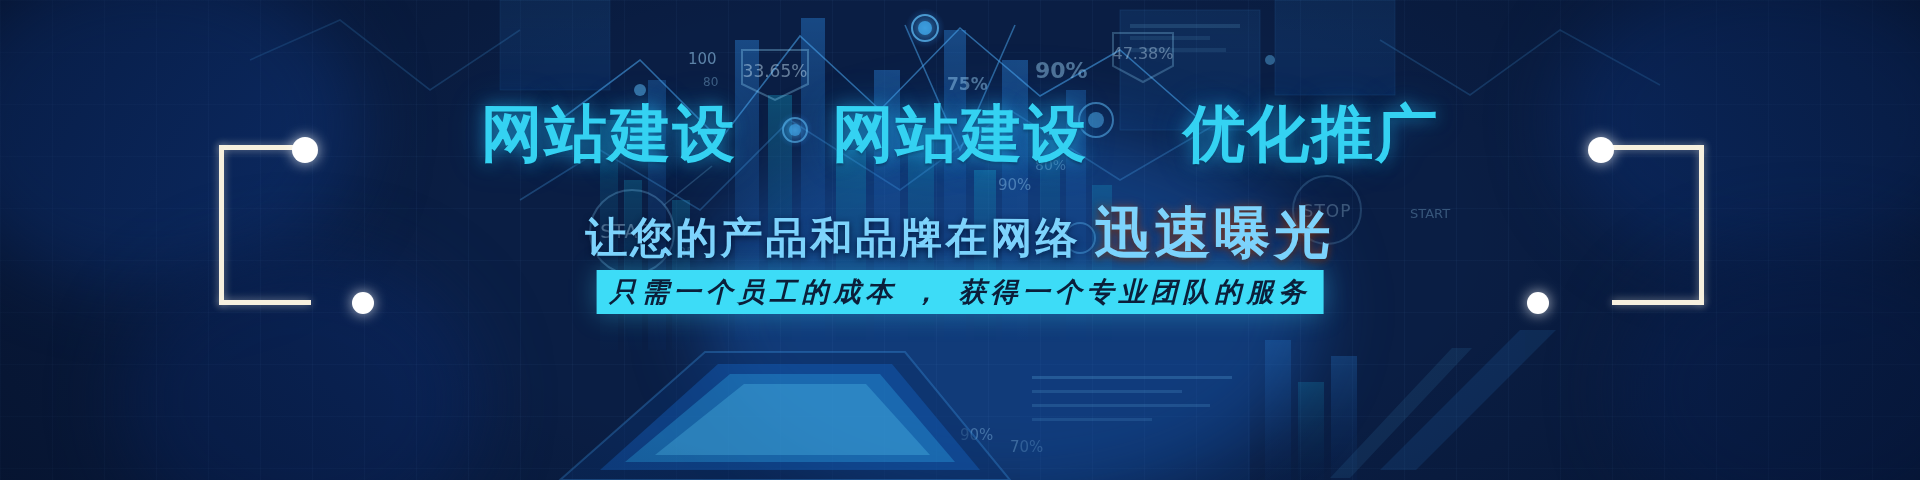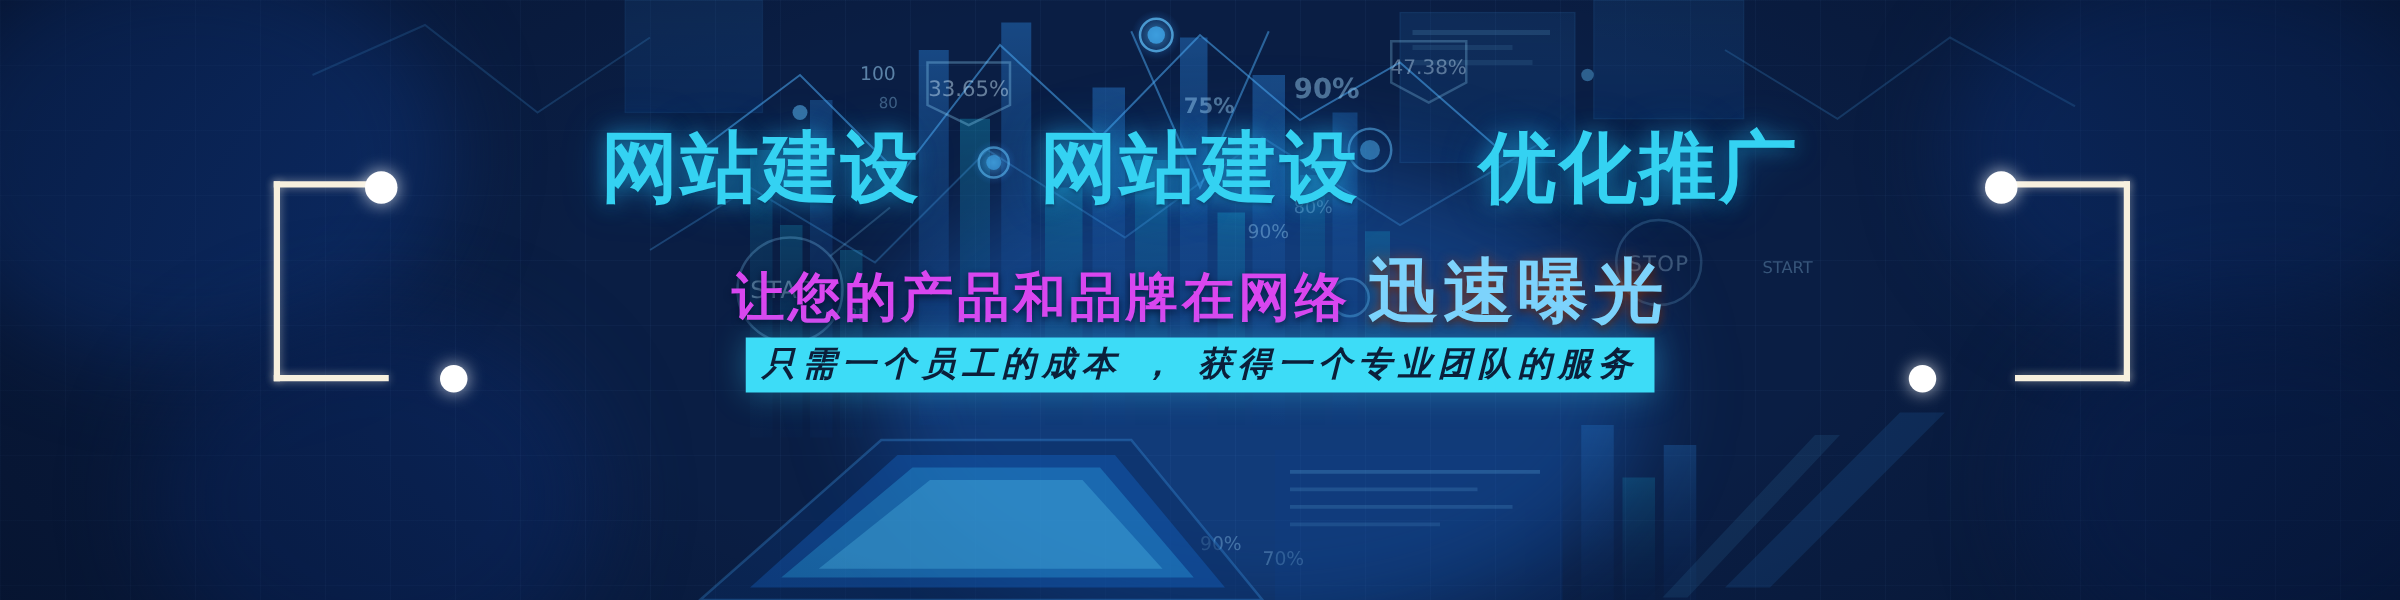--- a/index.html
+++ b/index.html
@@ -44,21 +44,21 @@
     z-index:6;
   }
   .headline .seg{display:inline-block;}
   .headline .gap{display:inline-block;width:48px;}
   .subline{
     position:absolute;left:0;right:0;top:196px;text-align:center;
     white-space:nowrap;z-index:6;
     font-family:"DejaVu Sans","Liberation Sans",sans-serif;
   }
   .sub-white{
-    font-size:42px;font-weight:bold;color:#d946ef;letter-spacing:3px;
+    font-size:42px;font-weight:bold;color:#7dd3fc;letter-spacing:3px;
     text-shadow:0 2px 6px rgba(0,15,45,.8);vertical-align:baseline;text-align:right;
   }
   .sub-orange{
     font-size:56px;font-weight:bold;color:#7dd3fc;letter-spacing:4px;
     margin-left:14px;vertical-align:baseline;
     text-shadow:0 0 10px rgba(230,90,20,.45),0 3px 6px rgba(40,10,0,.55);
   }
   .caption-bar{
     position:absolute;top:270px;left:50%;transform:translateX(-50%);
     background:#3ddcf7;

